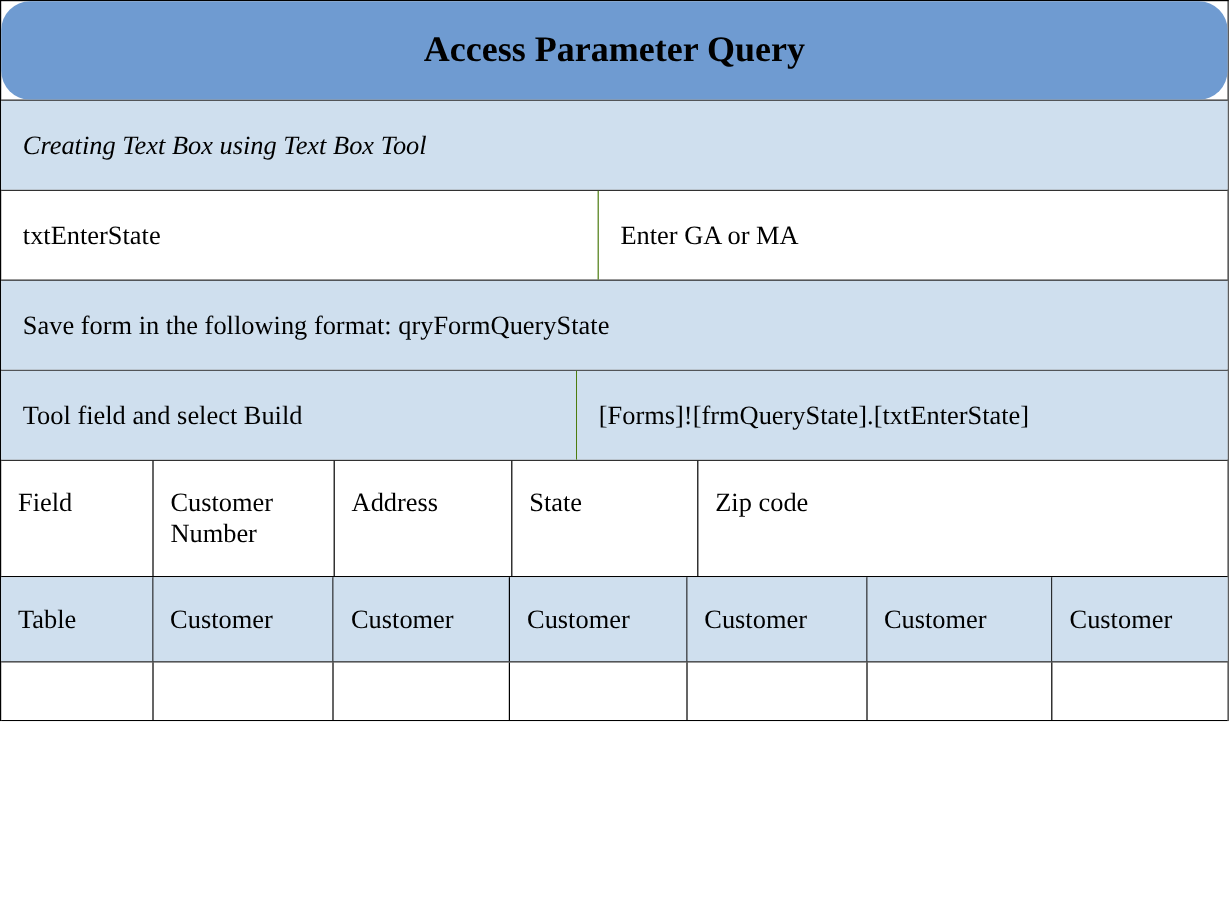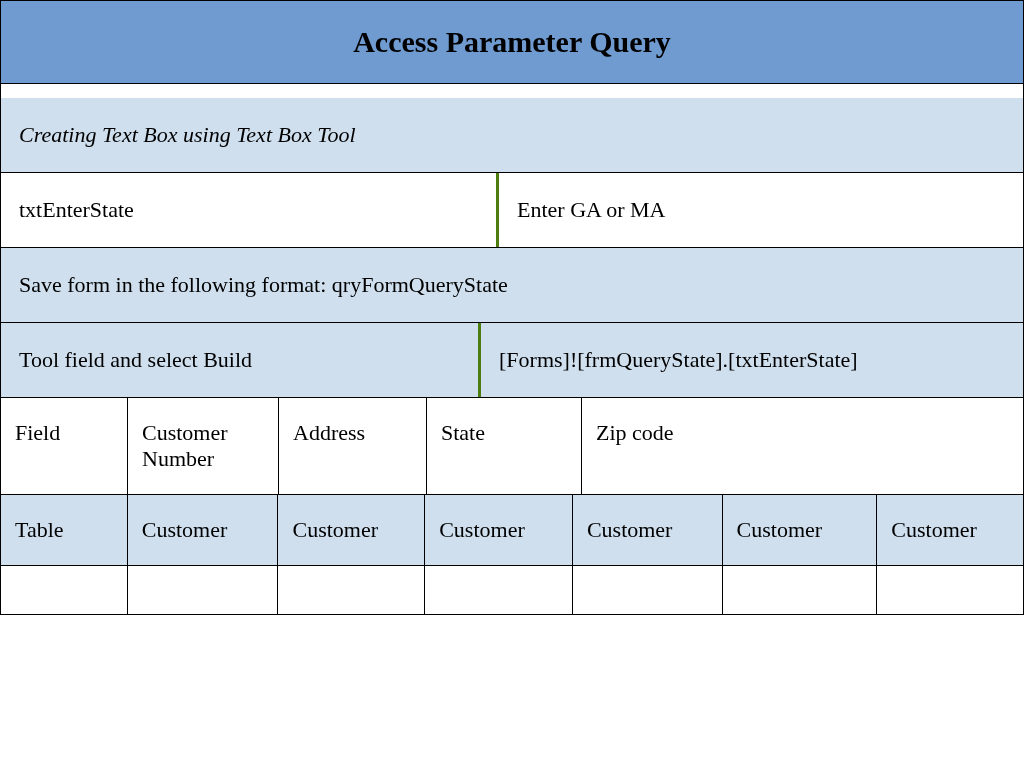--- a/index.html
+++ b/index.html
@@ -20,29 +20,30 @@
     display: flex;
     align-items: stretch;
     border-bottom: 1px solid #000;
   }
   .cell {
     padding: 24px 18px;
     display: flex;
     align-items: center;
     flex: 1 1 0;
   }
-  .sep-r { border-right: 3px solid #4d7c0f; }
+  .sep-r { border-right: 1px solid #4d7c0f; }
   .hdr {
     background: #6f9bd1;
     justify-content: center;
     font-weight: bold;
     font-size: 30px;
+    border-radius: 24px;
   }
   .lite { background: #cfdfee; }
-  .ital { font-style: italic; margin-top: 14px; }
+  .ital { font-style: italic; }
   
   .qrow { display: flex; border-bottom: 1px solid #000; font-family: Liberation Serif, serif; }
   .qcell {
     padding: 22px 14px;
     display: flex;
     align-items: flex-start;
     border-right: 1px solid #000;
   }
   .qcell:last-child { border-right: none; }
   .c0 { width: 127px; }

